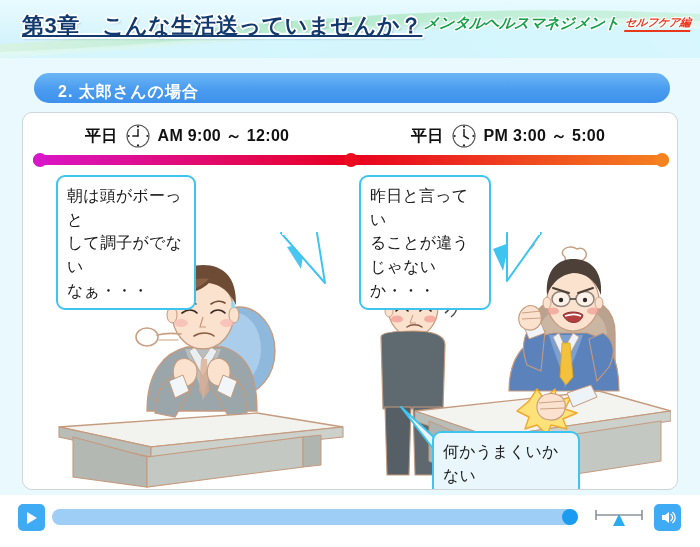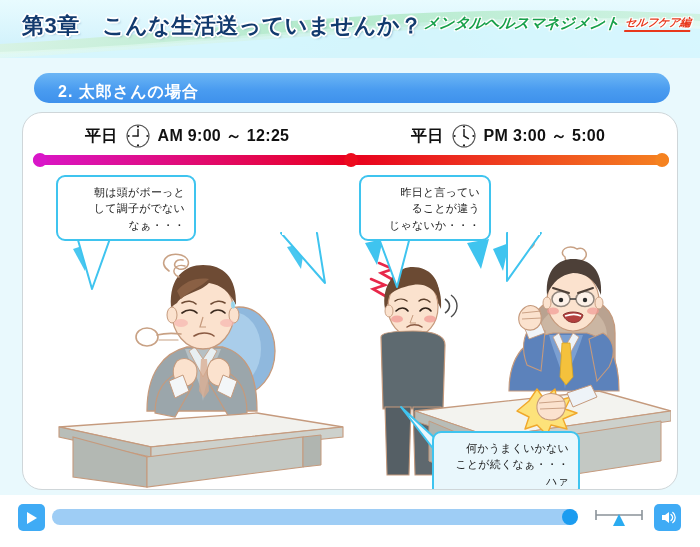--- a/index.html
+++ b/index.html
@@ -29,20 +29,21 @@
     color: #123a6e;
     letter-spacing: 0.5px;
     text-shadow:
        1.4px 1.4px 0 #ffffff, -1.4px 1.4px 0 #ffffff,
        1.4px -1.4px 0 #ffffff, -1.4px -1.4px 0 #ffffff,
        0 1.6px 0 #ffffff, 0 -1.6px 0 #ffffff,
        1.6px 0 0 #ffffff, -1.6px 0 0 #ffffff,
        2px 2px 2px rgba(120,160,190,0.55);
     white-space: nowrap;
     z-index: 4;
+    text-decoration: underline;
   }
 
   .brand {
     position: absolute;
     right: 10px; top: 14px;
     display: flex; align-items: center; gap: 5px;
     z-index: 4;
   }
   .brand-main {
     font-size: 15px; font-weight: bold;
@@ -93,21 +94,21 @@
     letter-spacing: 1px;
   }
 
   
   .panel {
     position: absolute;
     left: 22px; top: 112px;
     width: 656px; height: 378px;
     background: #ffffff;
     border: 1px solid #cfd6d9;
-    border-radius: 20px;
+    border-radius: 10px;
     overflow: hidden;
     z-index: 2;
   }
 
   
   .tl-label {
     position: absolute;
     display: flex; align-items: center; gap: 7px;
     font-size: 16px; font-weight: bold; color: #111111;
     white-space: nowrap;
@@ -119,27 +120,26 @@
 
   
   .timeline { position: absolute; left: 10px; top: 40px; width: 636px; height: 14px; }
 
   
   .bubble {
     position: absolute;
     background: #ffffff;
     border: 2px solid #3fc4ef;
     border-radius: 9px;
-    padding: 7px 9px 6px 1px;
-    font-size: 11px;
+    padding: 7px 9px 6px 9px;
+    font-size: 16px;
     line-height: 1.48;
     color: #1a1a1a;
     letter-spacing: 0.2px;
     z-index: 6;
-    text-align: right;
   }
   .bubble-light { background: #e9f7fc; }
   .tail { position: absolute; z-index: 5; }
 
   .bub1 { left: 33px;  top: 62px;  width: 140px; }
   .bub2 { left: 190px; top: 62px;  width: 140px; }
   .bub3 { left: 336px; top: 62px;  width: 132px; }
   .bub4 { left: 478px; top: 62px;  width: 162px; }
   .bub5 { left: 409px; top: 318px; width: 148px; }
 
@@ -226,21 +226,21 @@
     <span>平日</span>
     <svg class="clock" viewBox="0 0 26 26">
       <circle cx="13" cy="13" r="11" fill="#ffffff" stroke="#555555" stroke-width="1.1"></circle>
       <circle cx="13" cy="3.6" r="1.1" fill="#222222"></circle>
       <circle cx="13" cy="22.4" r="1.1" fill="#222222"></circle>
       <circle cx="3.6" cy="13" r="1.1" fill="#222222"></circle>
       <circle cx="22.4" cy="13" r="1.1" fill="#222222"></circle>
       <line x1="13" y1="13" x2="13" y2="6.5" stroke="#222222" stroke-width="1.5" stroke-linecap="round"></line>
       <line x1="13" y1="13" x2="7.8" y2="13" stroke="#222222" stroke-width="1.5" stroke-linecap="round"></line>
     </svg>
-    <span>AM 9:00 ～ 12:25</span>
+    <span>AM 9:00 ～ 12:00</span>
   </div>
 
   <div class="tl-label right">
     <span>平日</span>
     <svg class="clock" viewBox="0 0 26 26">
       <circle cx="13" cy="13" r="11" fill="#ffffff" stroke="#555555" stroke-width="1.1"></circle>
       <circle cx="13" cy="3.6" r="1.1" fill="#222222"></circle>
       <circle cx="13" cy="22.4" r="1.1" fill="#222222"></circle>
       <circle cx="3.6" cy="13" r="1.1" fill="#222222"></circle>
       <circle cx="22.4" cy="13" r="1.1" fill="#222222"></circle>

